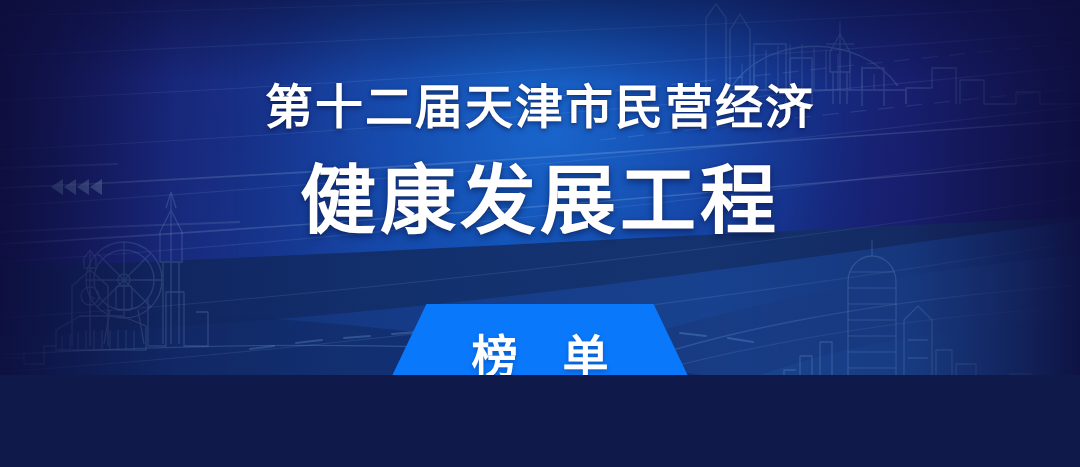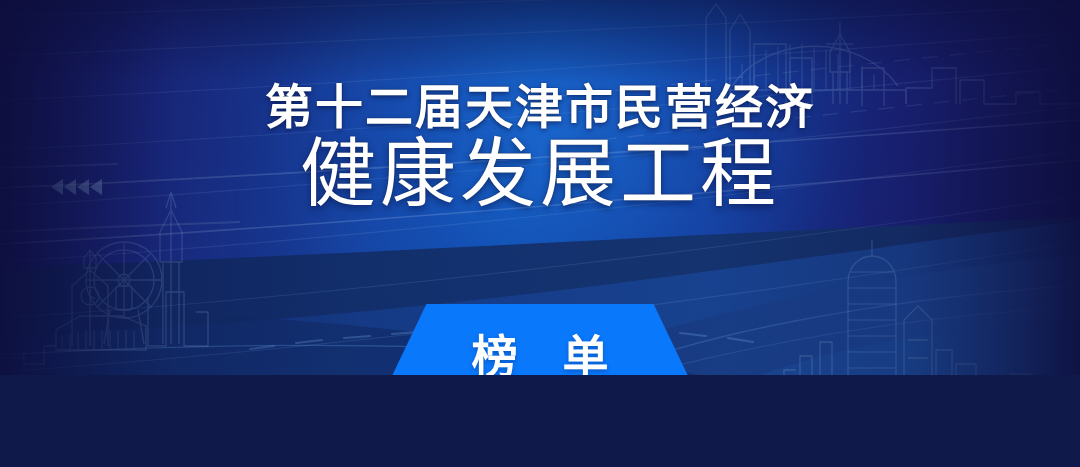--- a/index.html
+++ b/index.html
@@ -102,24 +102,24 @@
     font-size: 48px;
     line-height: 1.0;
     font-weight: 700;
     color: #ffffff;
     letter-spacing: 2px;
     text-shadow: 0 2px 5px rgba(5,15,60,0.55), 0 0 1px rgba(5,15,60,0.9);
     white-space: nowrap;
   }
 
   .title-line-2 {
-    margin-top: 4px;
+    margin-top: 31px;
     font-size: 76px;
     line-height: 1.0;
-    font-weight: 400;
+    font-weight: 700;
     color: #ffffff;
     letter-spacing: 4px;
     text-shadow: 0 3px 7px rgba(5,15,60,0.55), 0 0 1px rgba(5,15,60,0.9);
     white-space: nowrap;
   }
 
   
   .badge-wrap {
     position: absolute;
     left: 50%;

